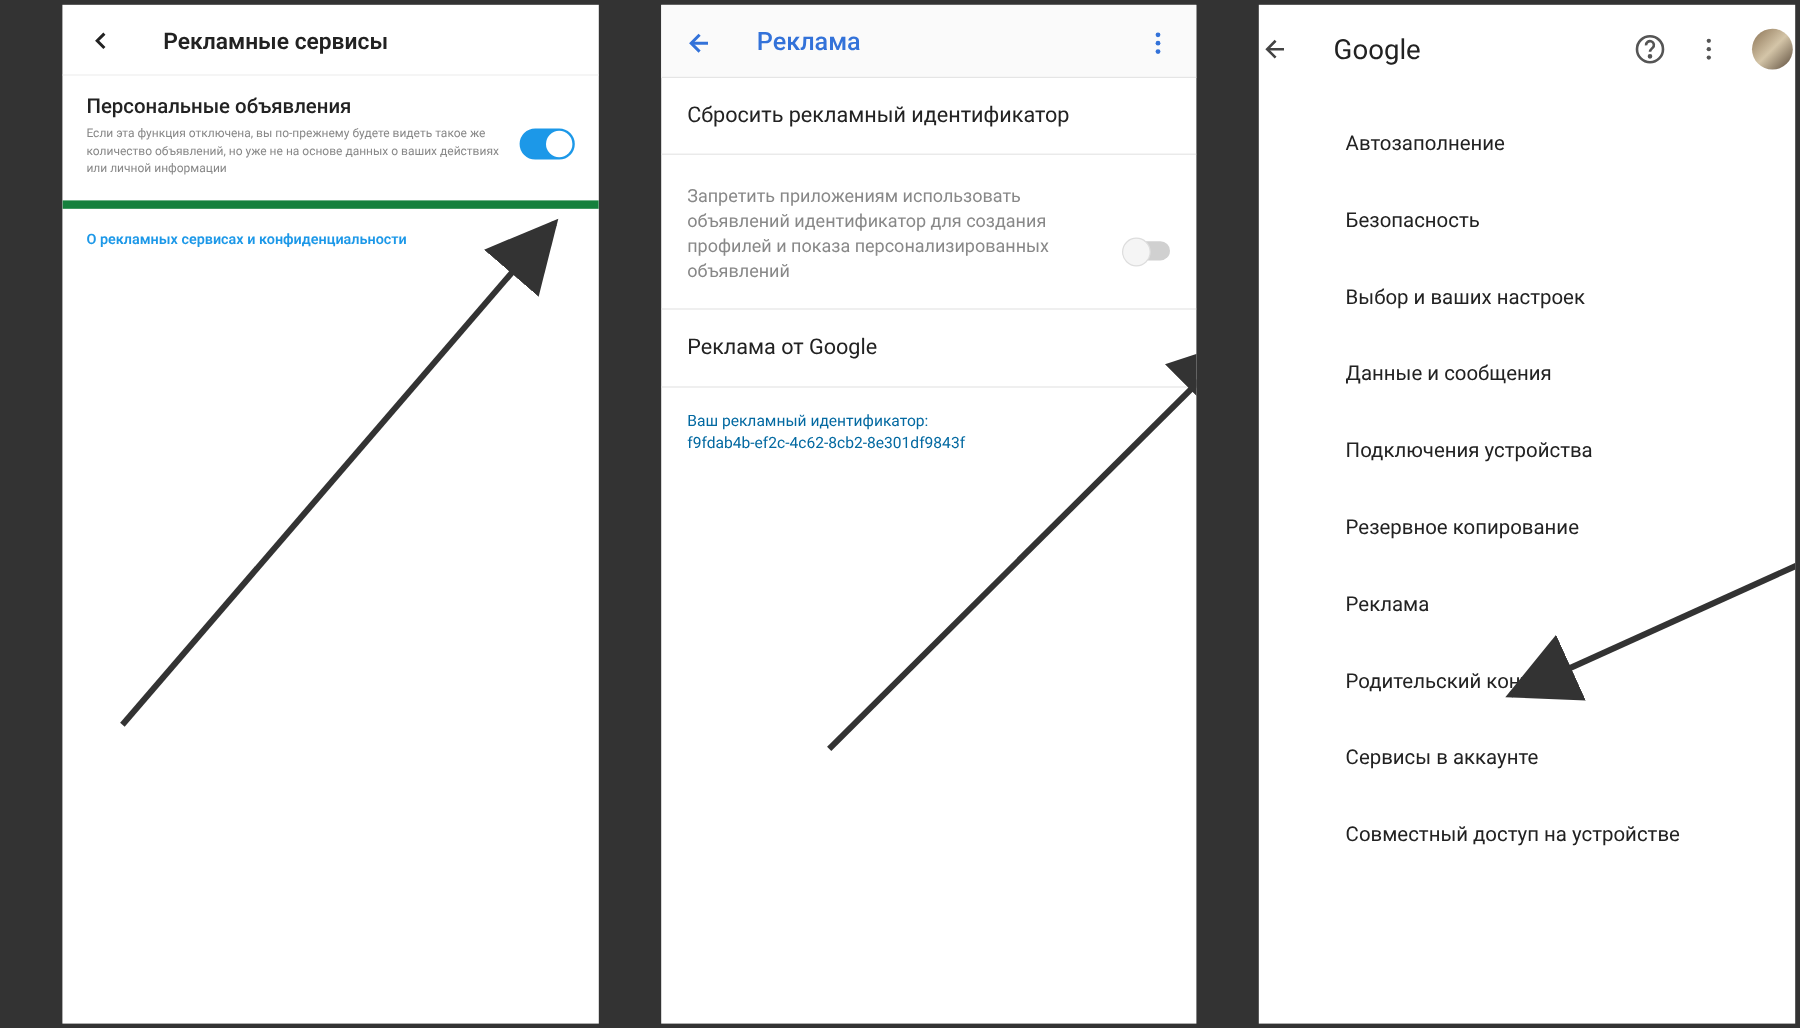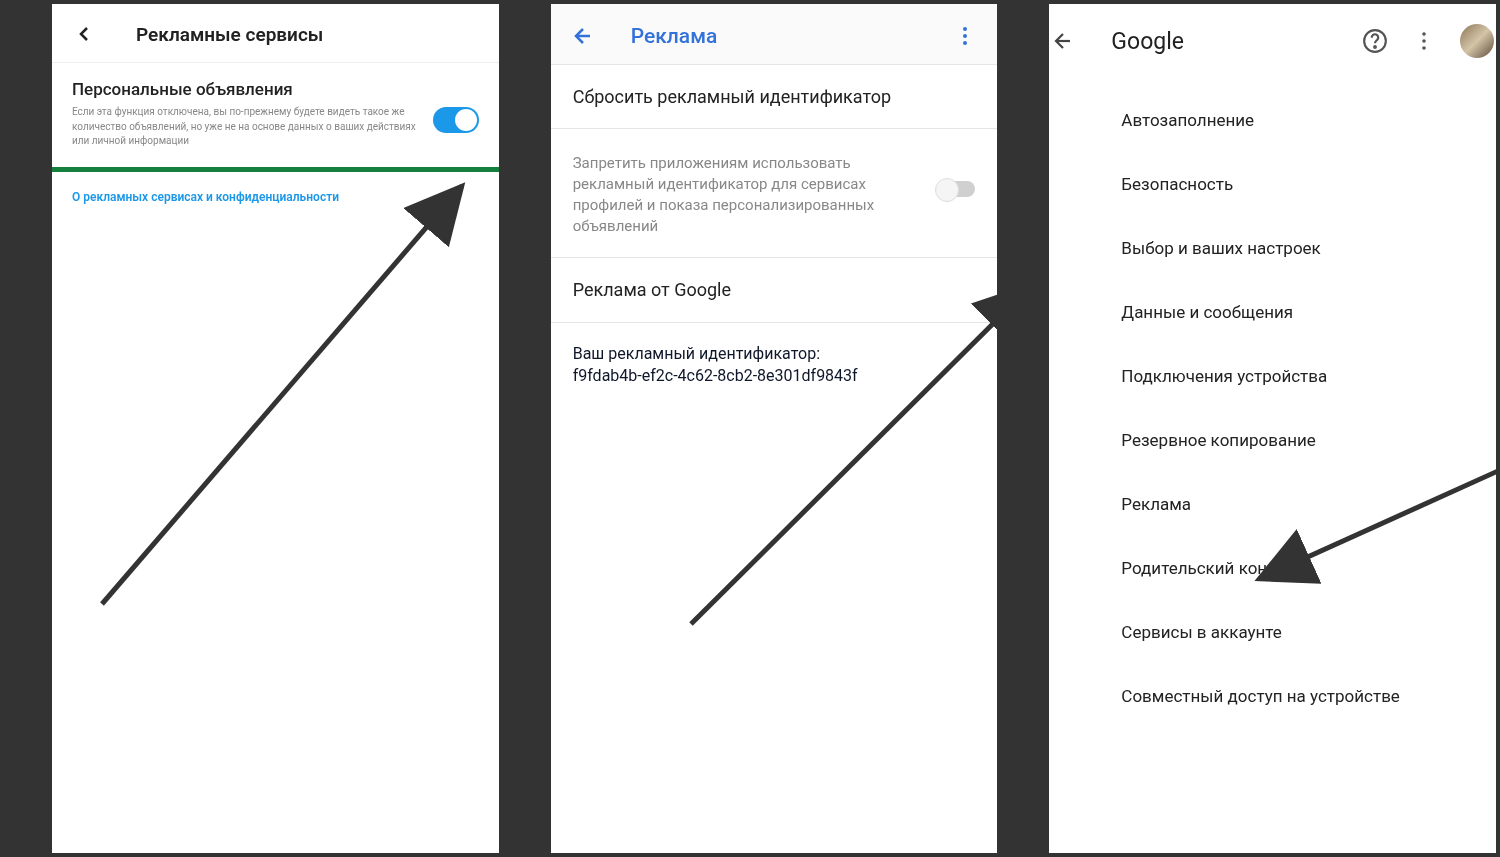--- a/index.html
+++ b/index.html
@@ -31,21 +31,21 @@
       height: 24px;
       margin-right: 40px;
     }
     .s1-title {
       font-size: 19px;
       font-weight: 600;
       color: #222;
     }
     .s1-item {
       padding: 16px 20px 18px;
-      border-bottom: 5px solid #15803d;
+      border-bottom: 7px solid #15803d;
       display: flex;
       align-items: flex-start;
     }
     .s1-item-text { flex: 1; padding-right: 10px; }
     .s1-item-title {
       font-size: 17px;
       font-weight: 500;
       color: #222;
       margin-bottom: 6px;
     }
@@ -96,21 +96,21 @@
       font-size: 21px;
       font-weight: 500;
       color: #3372d9;
       flex: 1;
     }
     .s2-more { width: 24px; height: 24px; }
     .s2-item {
       padding: 20px 22px;
       border-bottom: 1px solid #e5e5e5;
       display: flex;
-      align-items: flex-start;
+      align-items: center;
     }
     .s2-item-text { flex: 1; padding-right: 10px; }
     .s2-item-title {
       font-size: 18px;
       color: #222;
       font-weight: 400;
       line-height: 1.3;
     }
     .s2-item-desc {
       font-size: 15px;
@@ -130,22 +130,22 @@
       content: '';
       position: absolute;
       left: -2px; top: -3px;
       width: 22px; height: 22px;
       background: #f5f5f5;
       border: 1px solid #ddd;
       border-radius: 50%;
     }
     .s2-info {
       padding: 20px 22px;
-      font-size: 16px;
-      color: #0f172a;
+      font-size: 13px;
+      color: #0369a1;
       line-height: 1.4;
     }
     .arrow2 {
       position: absolute;
       left: 130px; top: 260px;
       width: 370px; height: 370px;
       pointer-events: none;
     }
     
     .s3-header {
@@ -233,21 +233,21 @@
         </svg>
     </span>
   </div>
   <div class="s2-item">
     <div class="s2-item-text">
       <div class="s2-item-title">Сбросить рекламный идентификатор</div>
     </div>
   </div>
   <div class="s2-item">
     <div class="s2-item-text">
-      <div class="s2-item-desc">Запретить приложениям использовать рекламный идентификатор для сервисах профилей и показа персонализированных объявлений</div>
+      <div class="s2-item-desc">Запретить приложениям использовать объявлений идентификатор для создания профилей и показа персонализированных объявлений</div>
     </div>
     <div class="s2-toggle"></div>
   </div>
   <div class="s2-item">
     <div class="s2-item-text">
       <div class="s2-item-title">Реклама от Google</div>
     </div>
   </div>
   <div class="s2-info">
     <div>Ваш рекламный идентификатор:</div>

